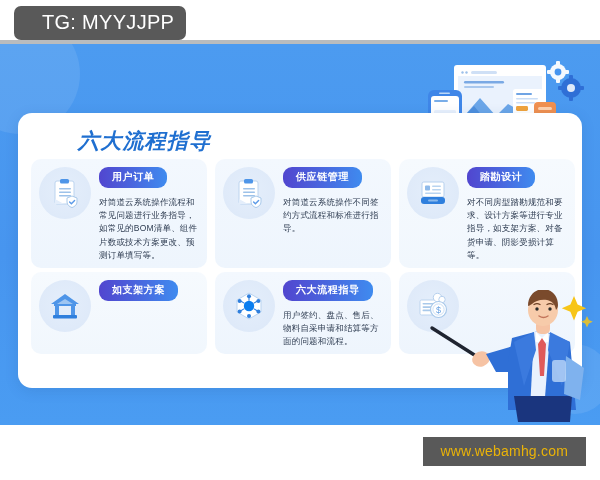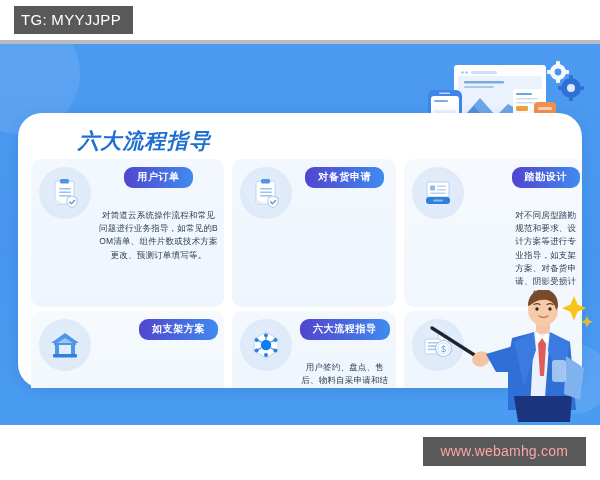--- a/index.html
+++ b/index.html
@@ -12,23 +12,24 @@
   .stage { position: relative; width: 600px; height: 480px; background: #ffffff; }
 
   
   .top-strip {
     position: absolute; left: 0; top: 0; width: 600px; height: 42px;
     background: #ffffff;
   }
   .wm-top {
     position: absolute; left: 14px; top: 6px;
     background: #595959; color: #ffffff;
-    font-size: 15px; letter-spacing: .3px;
-    padding: 5px 12px 6px 7px;
+    font-size: 20px; letter-spacing: .3px;
+    padding: 5px 12px 6px 28px;
     white-space: nowrap;
+    border-radius: 7px;
   }
   .strip-line {
     position: absolute; left: 0; top: 40px; width: 600px; height: 4px;
     background: #b9bcbe;
   }
 
   
   .poster {
     position: absolute; left: 0; top: 44px; width: 600px; height: 381px;
     background: linear-gradient(180deg,#4c9bf0 0%, #4795ef 55%, #4a9cf2 100%);
@@ -40,23 +41,22 @@
     position: absolute; border-radius: 50%;
     background: rgba(255,255,255,.09);
   }
   .blob.b1 { width: 120px; height: 120px; left: -40px; top: -30px; }
   .blob.b2 { width: 70px; height: 70px; left: 540px; top: 300px; }
 
   
   .panel {
     position: absolute; left: 18px; top: 69px; width: 564px; height: 275px;
     background: #ffffff;
-    border-radius: 24px;
+    border-radius: 14px;
     box-shadow: 0 3px 14px rgba(20,60,120,.13);
-    text-align: center;
   }
   .panel-clip { position: absolute; inset: 0; border-radius: 14px; overflow: hidden; }
 
   .title {
     position: absolute; left: 60px; top: 14px;
     font-size: 21px; font-weight: bold; font-style: italic;
     color: #1f6fd0; letter-spacing: 1.2px;
     text-shadow: 0 1px 0 rgba(255,255,255,.7);
     white-space: nowrap;
   }
@@ -75,21 +75,21 @@
     grid-template-columns: 1fr 1fr 1fr;
     grid-template-rows: 1fr 1fr 1fr;
     column-gap: 8px; row-gap: 4px;
   }
   .card {
     display: flex; align-items: flex-start;
     padding: 6px 6px 6px 8px;
     border-radius: 10px;
     background: linear-gradient(180deg,#f3f8fe 0%, #eef5fd 100%);
   }
-  .card.plain { background: linear-gradient(180deg,#f6fafe 0%, #f1f7fd 100%); gap: 40px; }
+  .card.plain { background: linear-gradient(180deg,#f6fafe 0%, #f1f7fd 100%); }
 
   .ic-wrap {
     flex: 0 0 auto;
     width: 52px; height: 52px; margin-top: 2px;
     border-radius: 50%;
     background: radial-gradient(circle at 50% 45%, #e4eefb 0%, #dfeaf9 65%, #dae7f8 100%);
     display: flex; align-items: center; justify-content: center;
   }
   .ic-wrap svg { display: block; }
 
@@ -99,38 +99,38 @@
     display: inline-block;
     background: linear-gradient(90deg,#5146cf 0%, #4a63dd 45%, #3f8bef 100%);
     color: #ffffff;
     font-size: 10px; font-weight: bold;
     letter-spacing: .6px;
     padding: 3px 13px 4px 13px;
     border-radius: 9px;
     white-space: nowrap;
   }
   .desc {
-    margin-top: 21px;
+    margin-top: 8px;
     font-size: 8.5px;
     line-height: 1.55;
     color: #2f3d52;
     letter-spacing: .2px;
     word-break: break-all;
   }
 
   
   .devices { position: absolute; right: 8px; top: 4px; width: 180px; height: 110px; }
 
   
   .presenter { position: absolute; right: 6px; bottom: 0px; width: 170px; height: 135px; }
 
   
   .wm-bottom {
     position: absolute; right: 14px; bottom: 14px;
-    background: #595959; color: #fca5a5;
+    background: #595959; color: #eab308;
     font-size: 14px; letter-spacing: .2px;
     padding: 6px 18px 7px 18px;
     white-space: nowrap;
   }
 </style>
 </head>
 <body>
 
 <div class="stage">
 
@@ -239,21 +239,22 @@
                 <rect x="12" y="3" width="9" height="4.6" rx="1.6" fill="#4e95e8"></rect>
                 <rect x="11" y="12" width="12" height="1.5" rx=".7" fill="#9dc2e9"></rect>
                 <rect x="11" y="15.5" width="12" height="1.5" rx=".7" fill="#9dc2e9"></rect>
                 <rect x="11" y="19" width="12" height="1.5" rx=".7" fill="#9dc2e9"></rect>
                 <path d="M7 23 L16 28 L7 28 Z" fill="#e4eefb"></path>
                 <path d="M24 20 l5 2 v4 c0 3-2.5 4.6-5 5.6 -2.5-1-5-2.6-5-5.6 v-4 z" fill="#ffffff" stroke="#a9c9ea" stroke-width="1"></path>
                 <path d="M21.6 26 l1.8 1.8 3.2-3.4" fill="none" stroke="#5b9ae8" stroke-width="1.4" stroke-linecap="round"></path>
               </svg>
             </div>
             <div class="card-body">
-              <span class="pill">对备货申请</span>
+              <span class="pill">供应链管理</span>
+              <div class="desc">对简道云系统操作不同签约方式流程和标准进行指导。</div>
             </div>
           </div>
 
           <div class="card plain">
             <div class="ic-wrap">
               <svg viewBox="0 0 34 34" width="34" height="34">
                 <rect x="6" y="6" width="22" height="15" rx="1.8" fill="#ffffff" stroke="#b6d0ee" stroke-width="1"></rect>
                 <rect x="9" y="9.5" width="5" height="5" rx="1" fill="#8fbaea"></rect>
                 <rect x="16" y="9.5" width="9" height="1.6" rx=".8" fill="#b9d4f0"></rect>
                 <rect x="16" y="13" width="9" height="1.6" rx=".8" fill="#b9d4f0"></rect>

